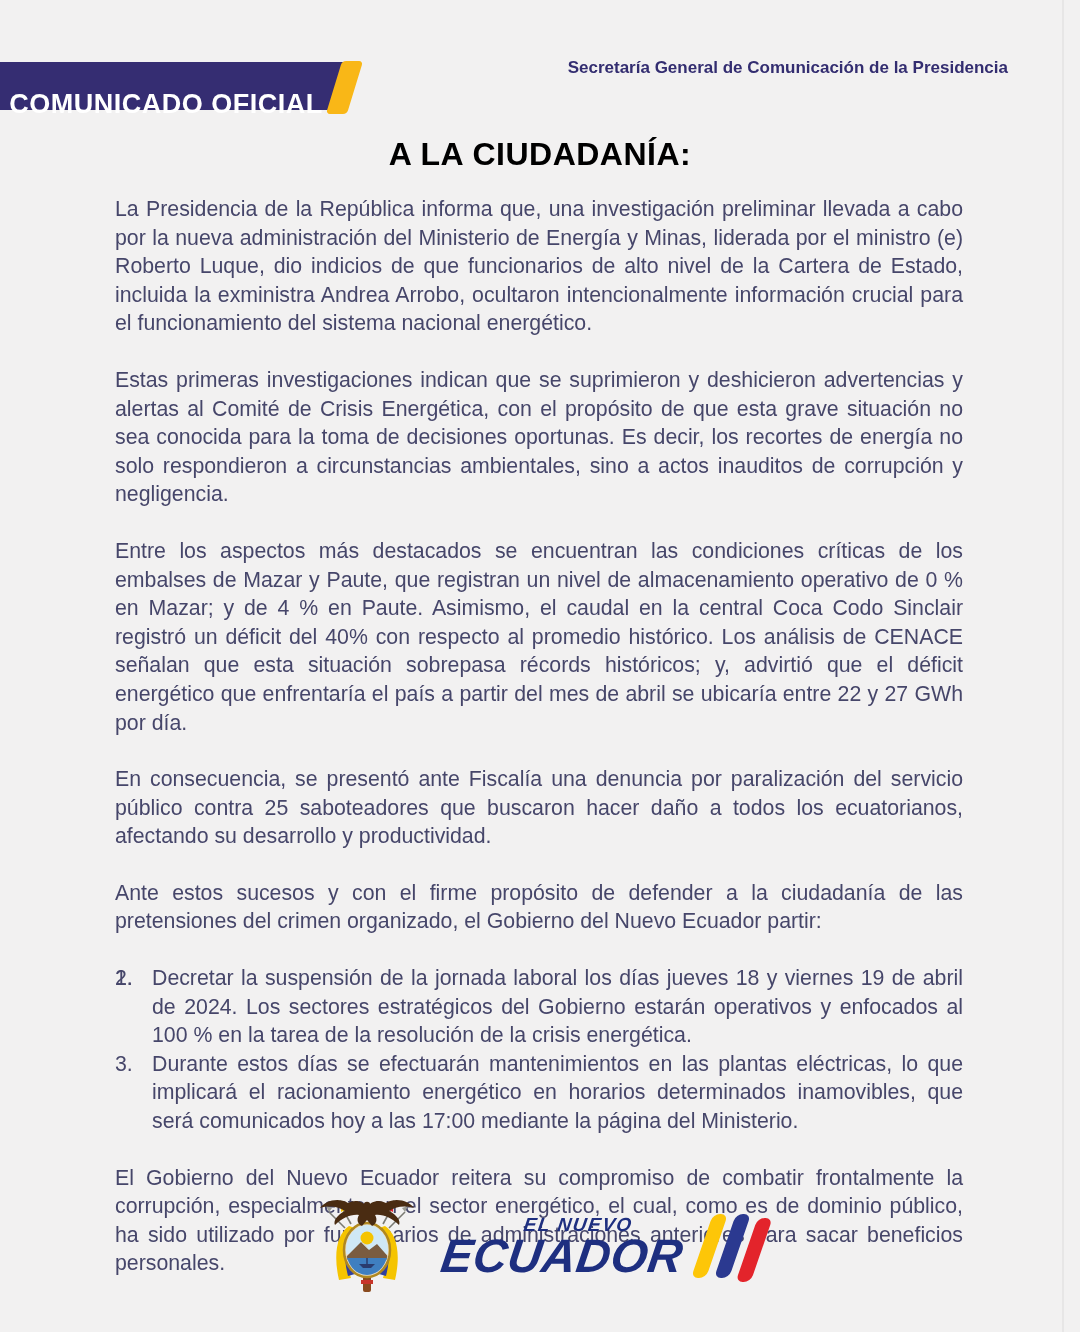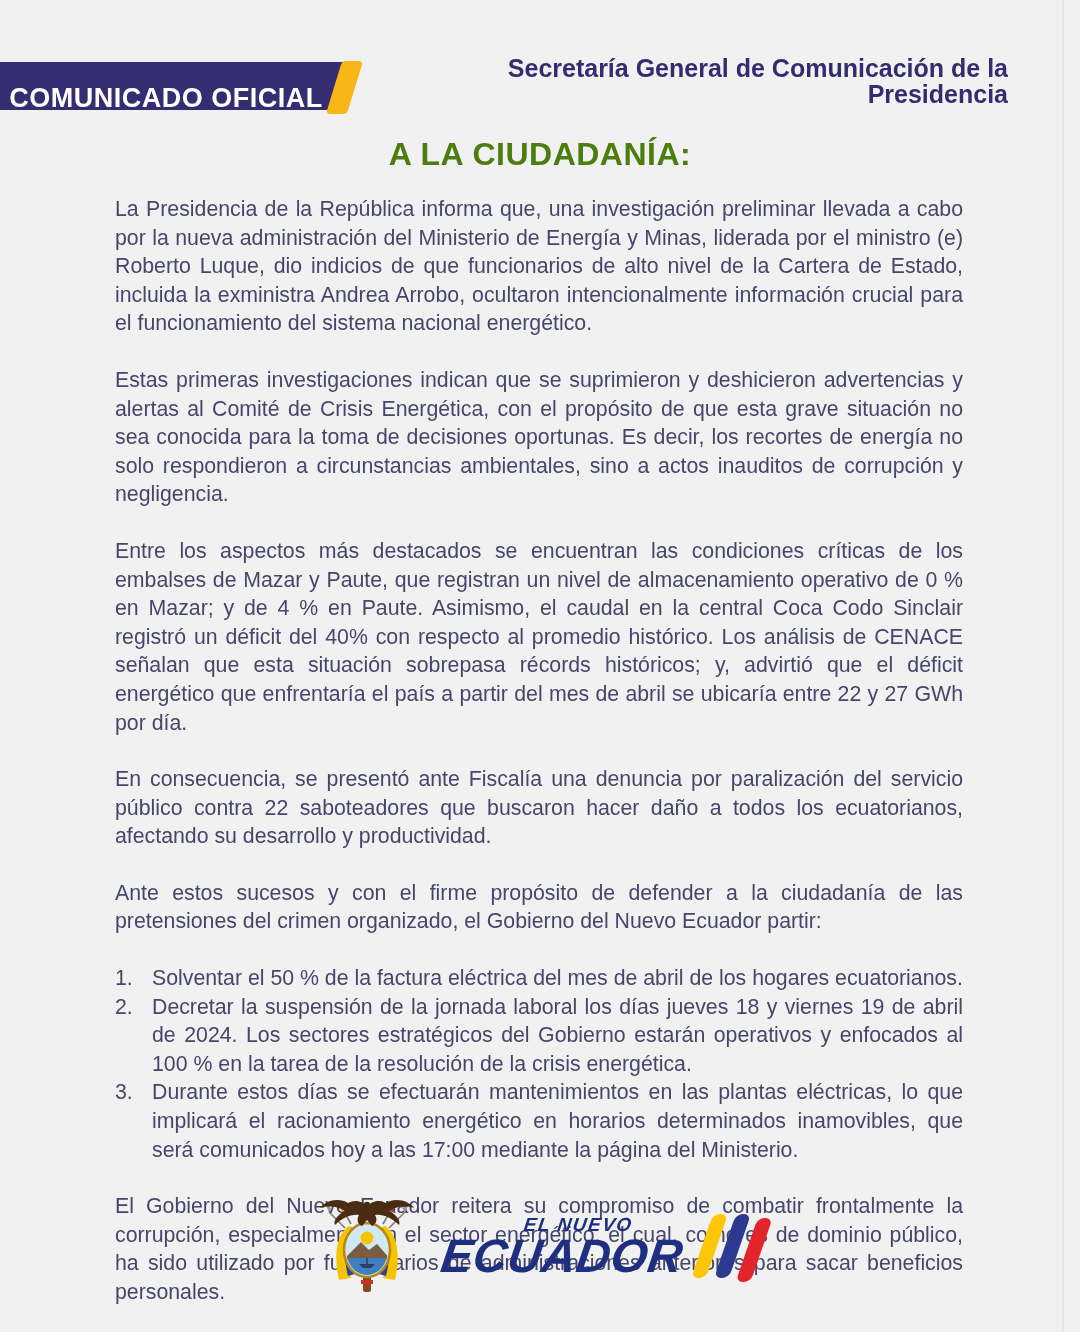--- a/index.html
+++ b/index.html
@@ -37,34 +37,34 @@
     clip-path: polygon(0 0, 100% 0, calc(100% - 17px) 100%, 0 100%);
   }
   .banner-slash {
     position: absolute; left: 334px; top: -1px;
     width: 21px; height: 53px;
     background: #f9b717;
     transform: skewX(-17deg);
     border-radius: 4px;
   }
   .banner-label {
-    position: absolute; left: 16px; top: 12px;
+    position: absolute; left: 16px; top: 18px;
     height: 48px; width: 300px;
     display: flex; align-items: center; justify-content: center;
     color: #ffffff;
     font-size: 27px; font-weight: bold;
     letter-spacing: 0.5px;
     white-space: nowrap;
   }
   .header-right {
     text-align: right;
     padding-right: 72px;
     color: #332d70;
     line-height: 26px;
-    font-size: 25px;
+    font-size: 17px;
   }
   .header-org { font-weight: bold; }
   .header-date { font-weight: normal; }
 
   
   .doc-title {
     margin: 26px 0 0 0;
     text-align: center;
     color: #332d70;
     font-size: 32px;
@@ -149,33 +149,32 @@
   <div class="banner">
     <div class="banner-bg" style="background: rgb(53, 45, 114);"></div>
     <div class="banner-slash" style="background: rgb(249, 183, 23);"></div>
     <div class="banner-label">COMUNICADO OFICIAL</div>
   </div>
   <div class="header-right" style="color: rgb(51, 45, 112);">
     <div class="header-org">Secretaría General de Comunicación de la Presidencia</div>
   </div>
 </div>
 
-<h1 class="doc-title" style="color: #4d7c0f;">A LA CIUDADANÍA:</h1>
+<h1 class="doc-title" style="color: #000000;">A LA CIUDADANÍA:</h1>
 
 <div class="content" style="color: rgb(70, 70, 106);">
   <p>La Presidencia de la República informa que, una investigación preliminar llevada a cabo por la nueva administración del Ministerio de Energía y Minas, liderada por el ministro (e) Roberto Luque, dio indicios de que funcionarios de alto nivel de la Cartera de Estado, incluida la exministra Andrea Arrobo, ocultaron intencionalmente información crucial para el funcionamiento del sistema nacional energético.</p>
   <p>Estas primeras investigaciones indican que se suprimieron y deshicieron advertencias y alertas al Comité de Crisis Energética, con el propósito de que esta grave situación no sea conocida para la toma de decisiones oportunas. Es decir, los recortes de energía no solo respondieron a circunstancias ambientales, sino a actos inauditos de corrupción y negligencia.</p>
   <p>Entre los aspectos más destacados se encuentran las condiciones críticas de los embalses de Mazar y Paute, que registran un nivel de almacenamiento operativo de 0 % en Mazar; y de 4 % en Paute. Asimismo, el caudal en la central Coca Codo Sinclair registró un déficit del 40% con respecto al promedio histórico. Los análisis de CENACE señalan que esta situación sobrepasa récords históricos; y, advirtió que el déficit energético que enfrentaría el país a partir del mes de abril se ubicaría entre 22 y 27 GWh por día.</p>
-  <p>En consecuencia, se presentó ante Fiscalía una denuncia por paralización del servicio público contra 22 saboteadores que buscaron hacer daño a todos los ecuatorianos, afectando su desarrollo y productividad.</p>
+  <p>En consecuencia, se presentó ante Fiscalía una denuncia por paralización del servicio público contra 25 saboteadores que buscaron hacer daño a todos los ecuatorianos, afectando su desarrollo y productividad.</p>
   <p>Ante estos sucesos y con el firme propósito de defender a la ciudadanía de las pretensiones del crimen organizado, el Gobierno del Nuevo Ecuador partir:</p>
 
   <ol class="directives">
     <li>
       <span class="num">1.</span>
-      <span>Solventar el 50 % de la factura eléctrica del mes de abril de los hogares ecuatorianos.</span>
     </li>
     <li>
       <span class="num">2.</span>
       <span>Decretar la suspensión de la jornada laboral los días jueves 18 y viernes 19 de abril de 2024. Los sectores estratégicos del Gobierno estarán operativos y enfocados al 100 % en la tarea de la resolución de la crisis energética.</span>
     </li>
     <li>
       <span class="num">3.</span>
       <span>Durante estos días se efectuarán mantenimientos en las plantas eléctricas, lo que implicará el racionamiento energético en horarios determinados inamovibles, que será comunicados hoy a las 17:00 mediante la página del Ministerio.</span>
     </li>
   </ol>

